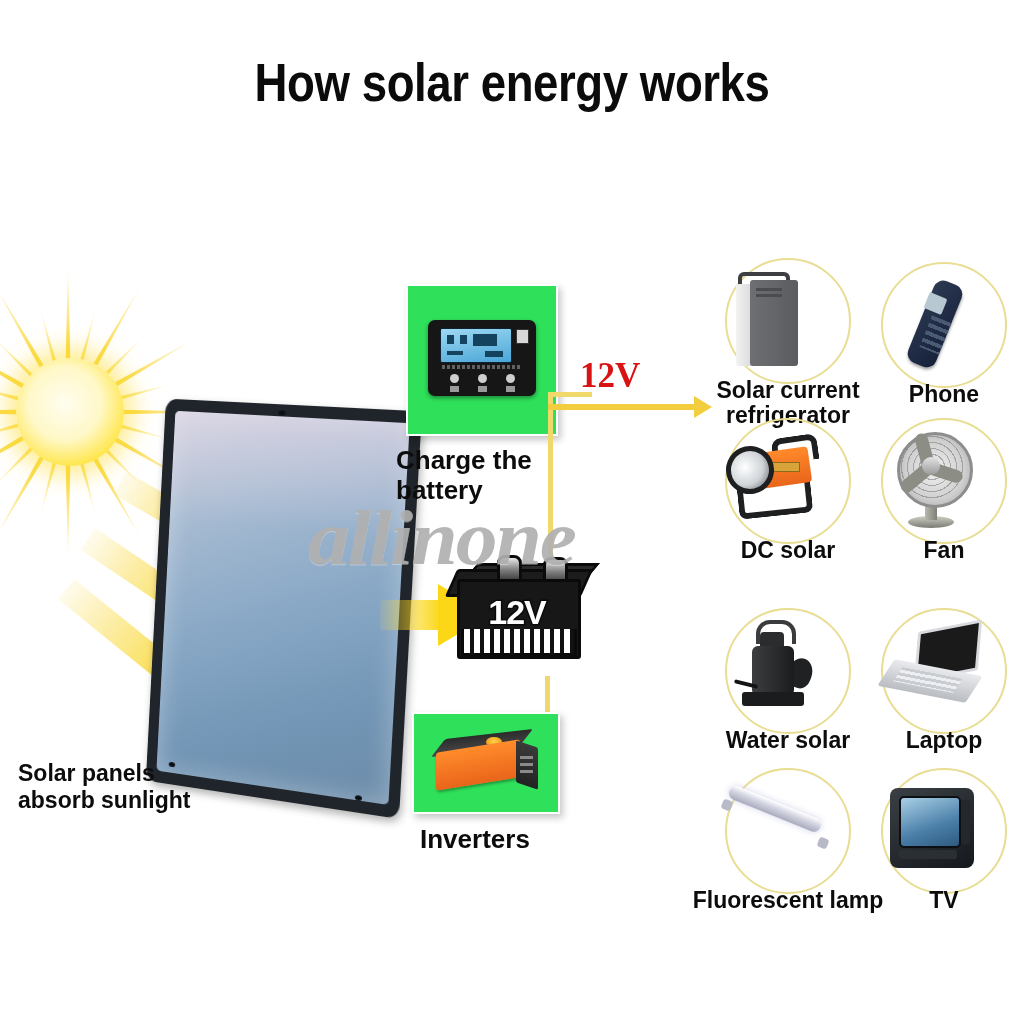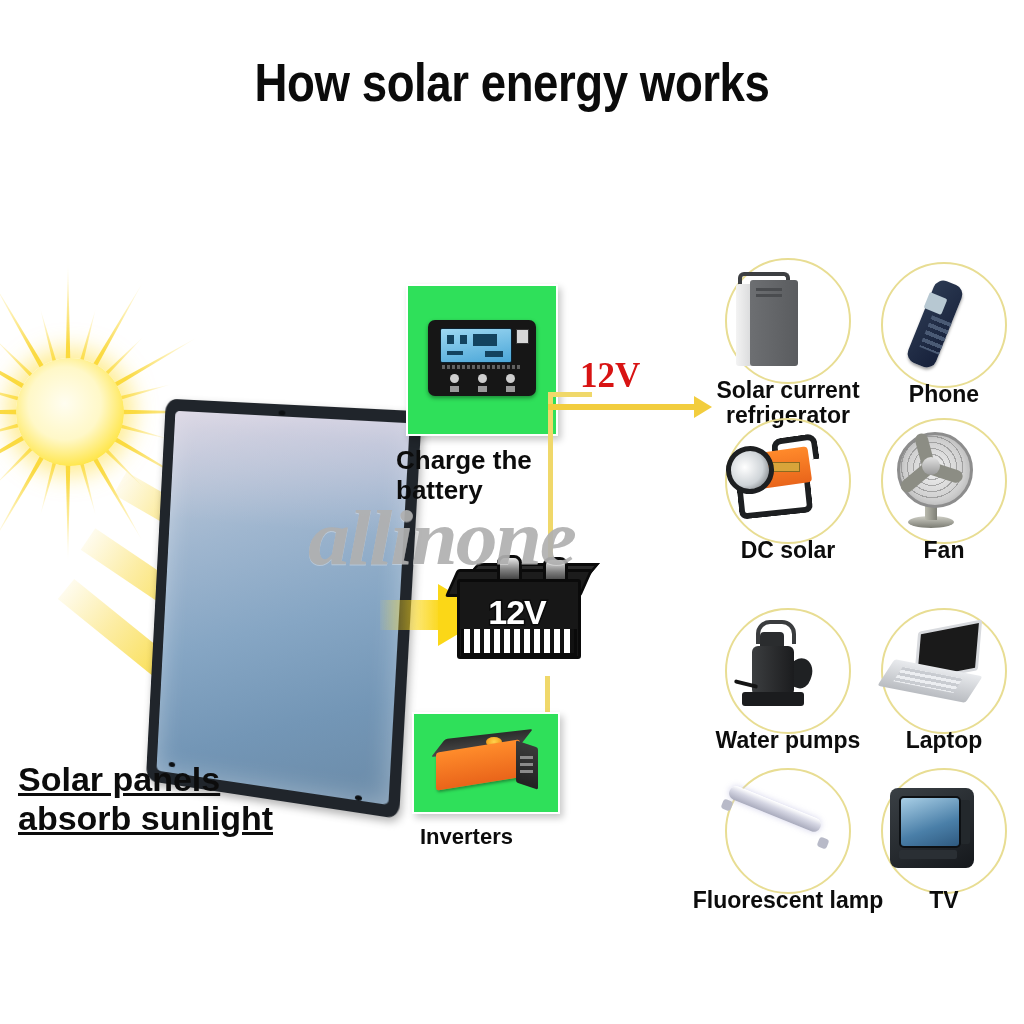--- a/index.html
+++ b/index.html
@@ -150,23 +150,23 @@
   }
   .voltrow .line{position:absolute;height:6px;background:#f2cd3e;}
   .voltrow .tip{position:absolute;width:0;height:0;
     border-top:11px solid transparent;border-bottom:11px solid transparent;border-left:18px solid #f2cd3e;}
 
   
   .cap{
     font-family:"Liberation Sans", sans-serif;font-weight:bold;color:#0c0c0c;
     line-height:1.16;white-space:pre-line;
   }
-  #cap-solar{left:18px;top:760px;font-size:34px;text-decoration:underline;}
+  #cap-solar{left:18px;top:760px;font-size:23px;}
   #cap-charge{left:396px;top:445px;font-size:26px;}
-  #cap-inverter{left:420px;top:824px;font-size:22px;}
+  #cap-inverter{left:420px;top:824px;font-size:26px;}
 
   
   .appl{position:absolute;width:152px;}
   .appl .circle{
     position:absolute;left:50%;margin-left:-63px;top:0;width:126px;height:126px;
     border-radius:50%;border:2px solid #e8dd93;box-sizing:border-box;
   }
   .appl .icon{position:absolute;left:0;top:0;width:126px;height:126px;}
   .appl .name{
     position:absolute;left:50%;transform:translateX(-50%);top:120px;width:230px;
@@ -468,21 +468,21 @@
   <div class="abs appl" style="left:712px;top:608px;">
     <div class="circle"></div>
     <div class="icon pump">
       <div class="ic hd"></div>
         <div class="ic top"></div>
         <div class="ic fl"></div>
       <div class="ic b"></div>
         <div class="ic wire"></div>
         <div class="ic ft"></div>
     </div>
-    <div class="name">Water pumps</div>
+    <div class="name">Water solar</div>
   </div>
 
   <div class="abs appl" style="left:868px;top:608px;">
     <div class="circle"></div>
     <div class="icon laptop">
       <div class="ic scr"></div>
         <div class="ic base"></div>
         <div class="ic kb"></div>
     </div>
     <div class="name">Laptop</div>

